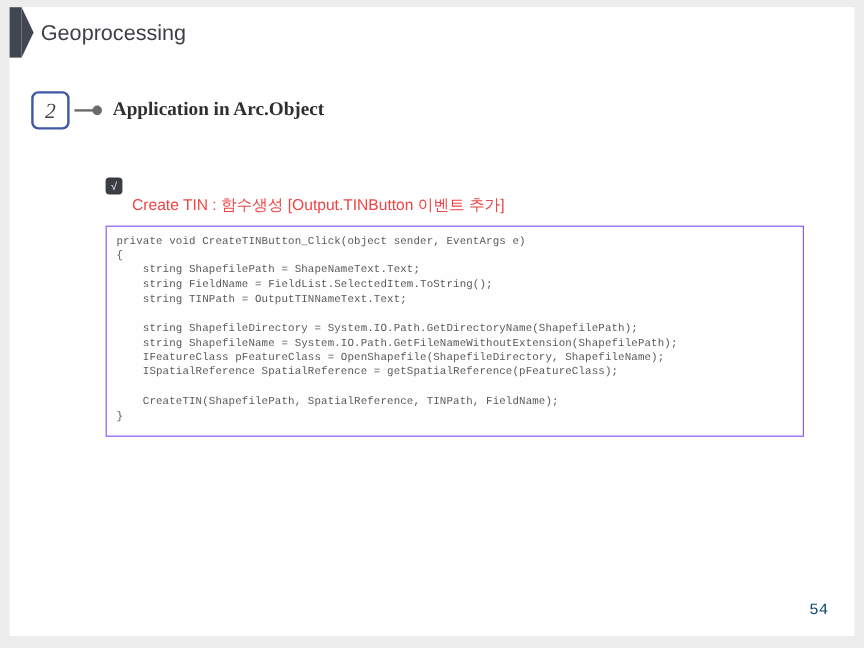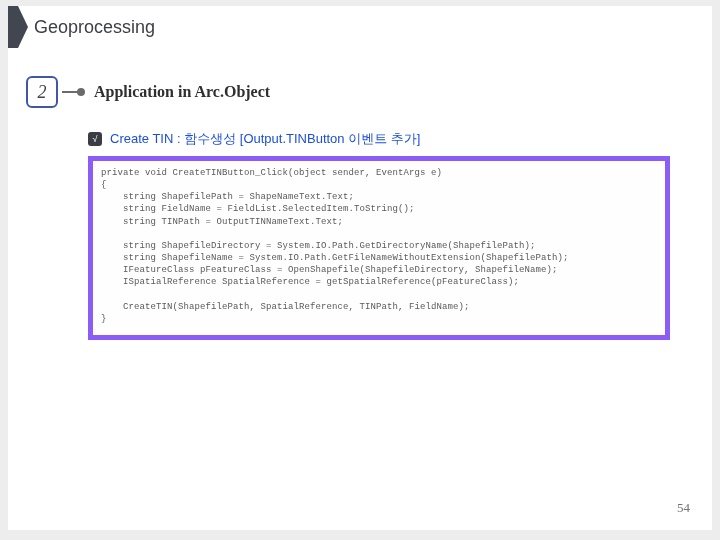--- a/index.html
+++ b/index.html
@@ -89,44 +89,45 @@
     width: 14px; height: 14px;
     background: #3b3d45;
     border-radius: 3px;
     display: flex; align-items: center; justify-content: center;
     color: #fff;
     font-size: 9px;
     line-height: 1;
   }
   .bullet-text {
     font-size: 13px;
-    color: #1d4ed8;
+    color: #ef4444;
+    margin-top: 32px;
   }
   
   .code-box {
     margin: 8px 42px 0 80px;
-    border: 5px solid #8b5cf6;
+    border: 1px solid #8b5cf6;
     background: #fefefe;
     padding: 6px 8px 10px 8px;
     font-family: Consolas, "Courier New", monospace;
     font-size: 9px;
     line-height: 1.35;
     color: #5a5a5a;
     white-space: pre;
     overflow: hidden;
     letter-spacing: 0.1px;
   }
   
   .page-num {
     position: absolute;
     right: 22px;
     bottom: 14px;
     font-size: 13px;
-    color: #737373;
-    font-family: Liberation Serif, serif;
+    color: #0c4a6e;
+    font-family: Liberation Mono, monospace;
   }
 </style>
 </head>
 <body>
 
 <div class="slide">
 
   <div class="title-row">
     <div class="title-notch"></div>
     <div class="title-chevron"></div>

